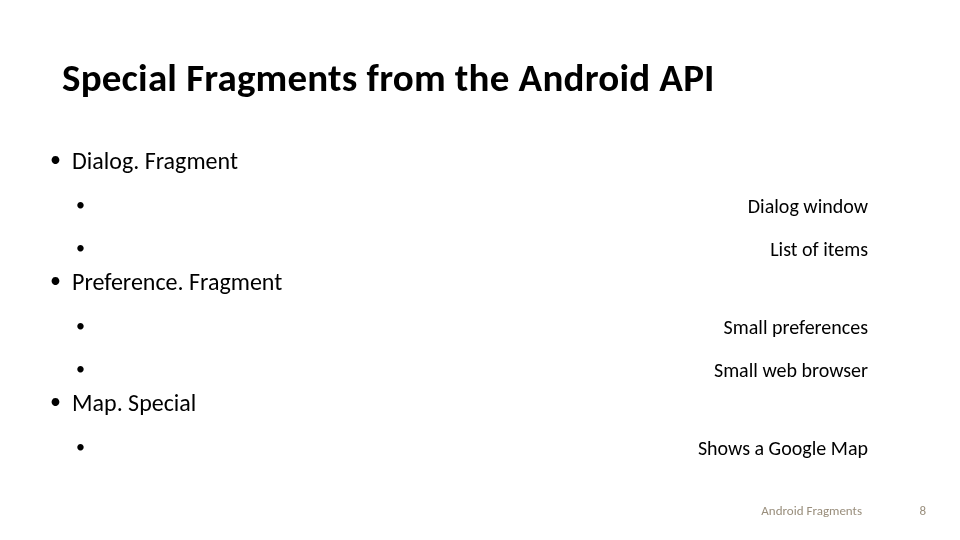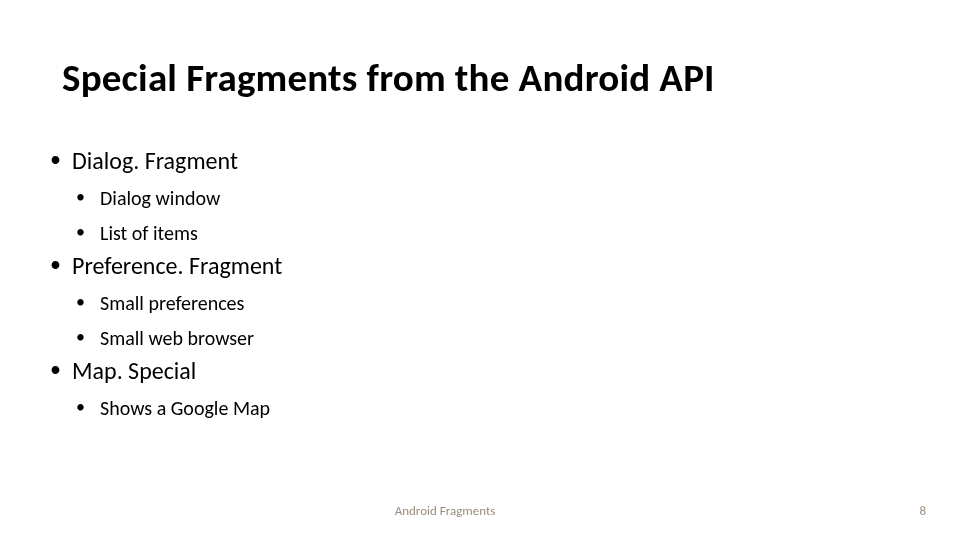--- a/index.html
+++ b/index.html
@@ -2,23 +2,23 @@
 <html><head>
 <meta charset="utf-8">
 <style>
   * { margin: 0; padding: 0; box-sizing: border-box; }
   html, body { width: 960px; height: 540px; background: #fff; font-family: Calibri, "Segoe UI", Arial, sans-serif; color: #000; }
   .slide { position: relative; width: 960px; height: 540px; }
   .title { position: absolute; left: 62px; top: 54px; font-size: 39px; font-weight: 700; letter-spacing: 0.2px; }
   .body { position: absolute; left: 48px; top: 140px; width: 820px; }
   .lvl1 { font-size: 24px; font-weight: 400; margin-top: 6px; position: relative; padding-left: 24px; }
   .lvl1::before { content: "•"; position: absolute; left: 2px; top: 0; font-size: 22px; }
-  .lvl2 { font-size: 20px; font-weight: 400; margin-top: 11px; position: relative; padding-left: 26px; margin-left: 26px; }
+  .lvl2 { font-size: 20px; font-weight: 400; margin-top: 19px; position: relative; padding-left: 26px; margin-left: 26px; text-align: right; }
   .lvl2::before { content: "•"; position: absolute; left: 2px; top: 0; font-size: 18px; }
-  .footer-center { position: absolute; bottom: 22px; left: 0; width: 862px; text-align: center; font-size: 13px; color: #998e7c; margin-left: 14px; }
+  .footer-center { position: absolute; bottom: 22px; left: 0; width: 862px; text-align: right; font-size: 13px; color: #998e7c; }
   .footer-right { position: absolute; bottom: 22px; right: 34px; font-size: 13px; color: #998e7c; }
 </style>
 </head>
 <body>
 
 <div class="slide">
   <h1 class="title">Special Fragments from the Android API</h1>
 
   <div class="body">
     <div class="lvl1"><span>Dialog. Fragment</span></div>

